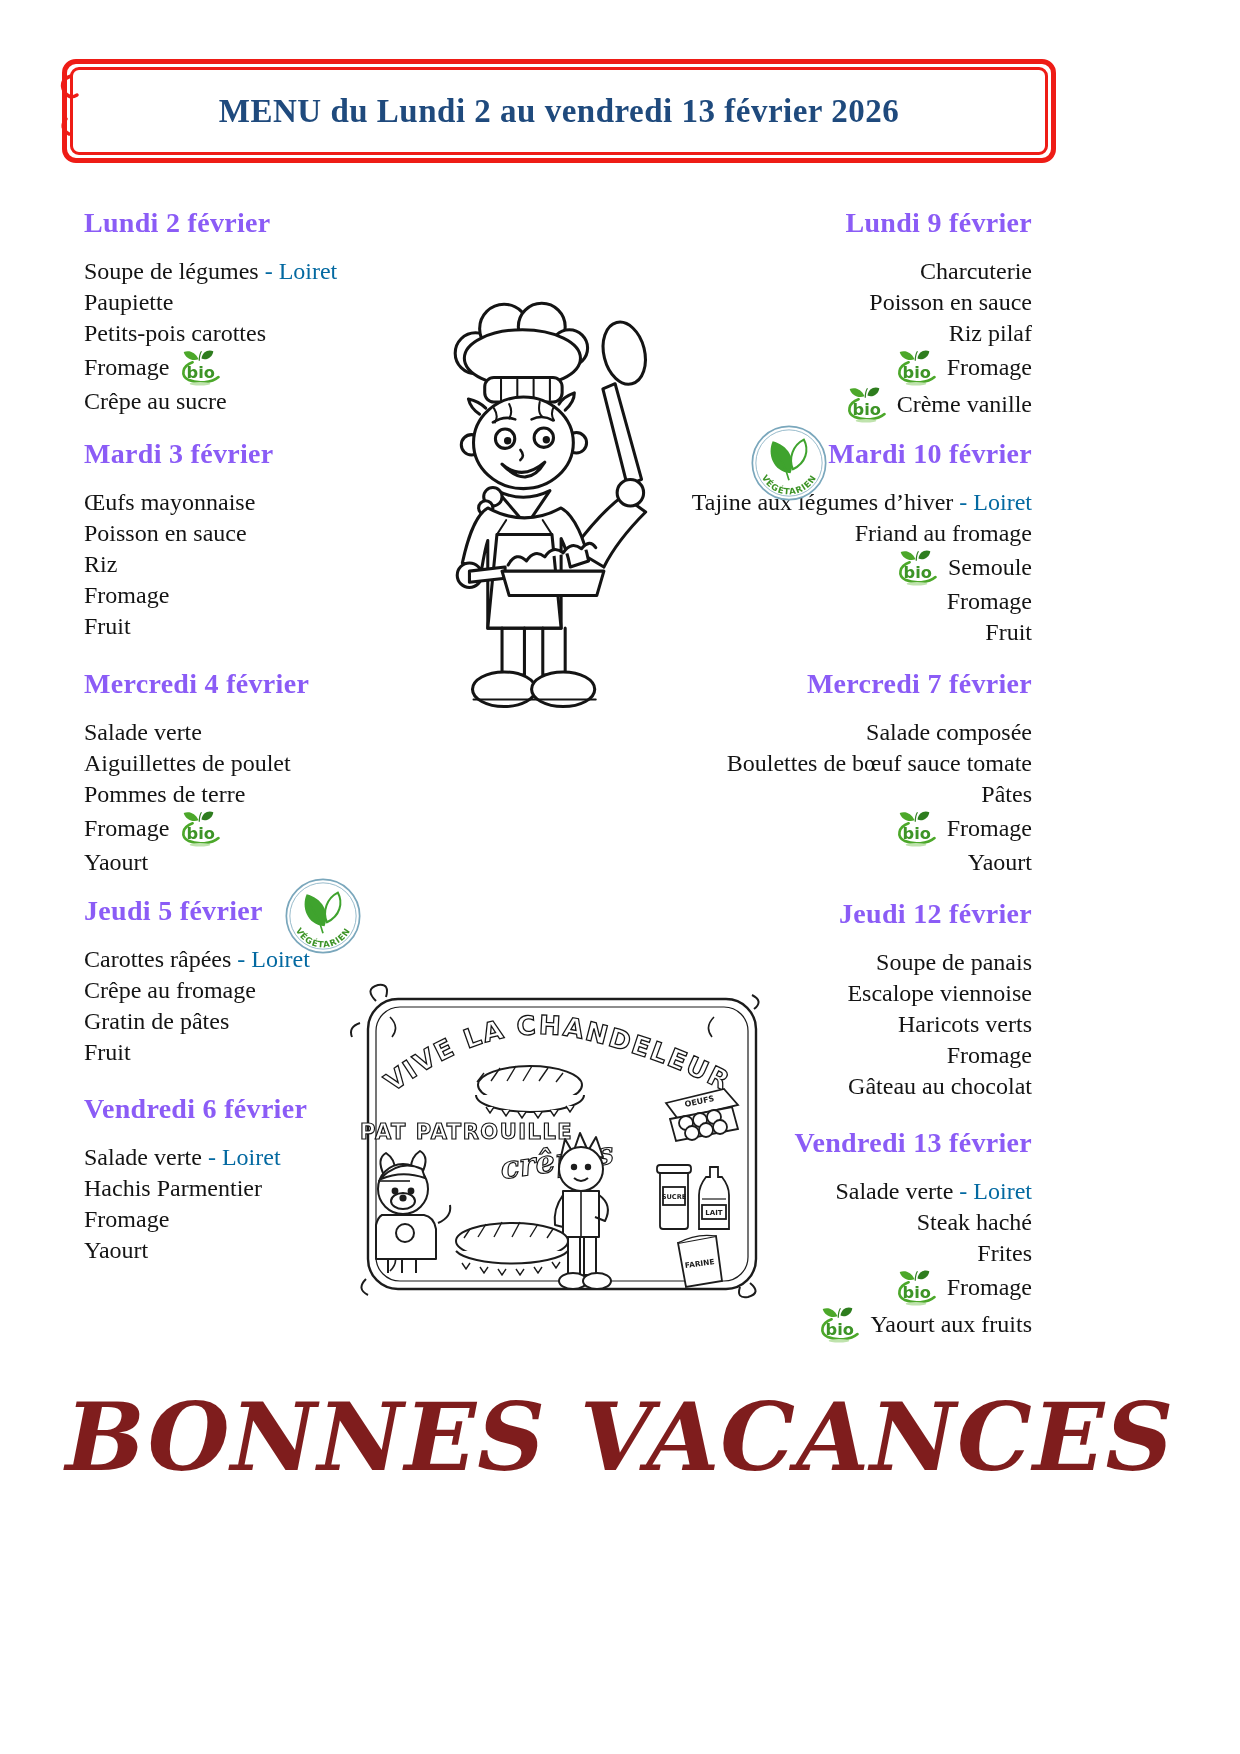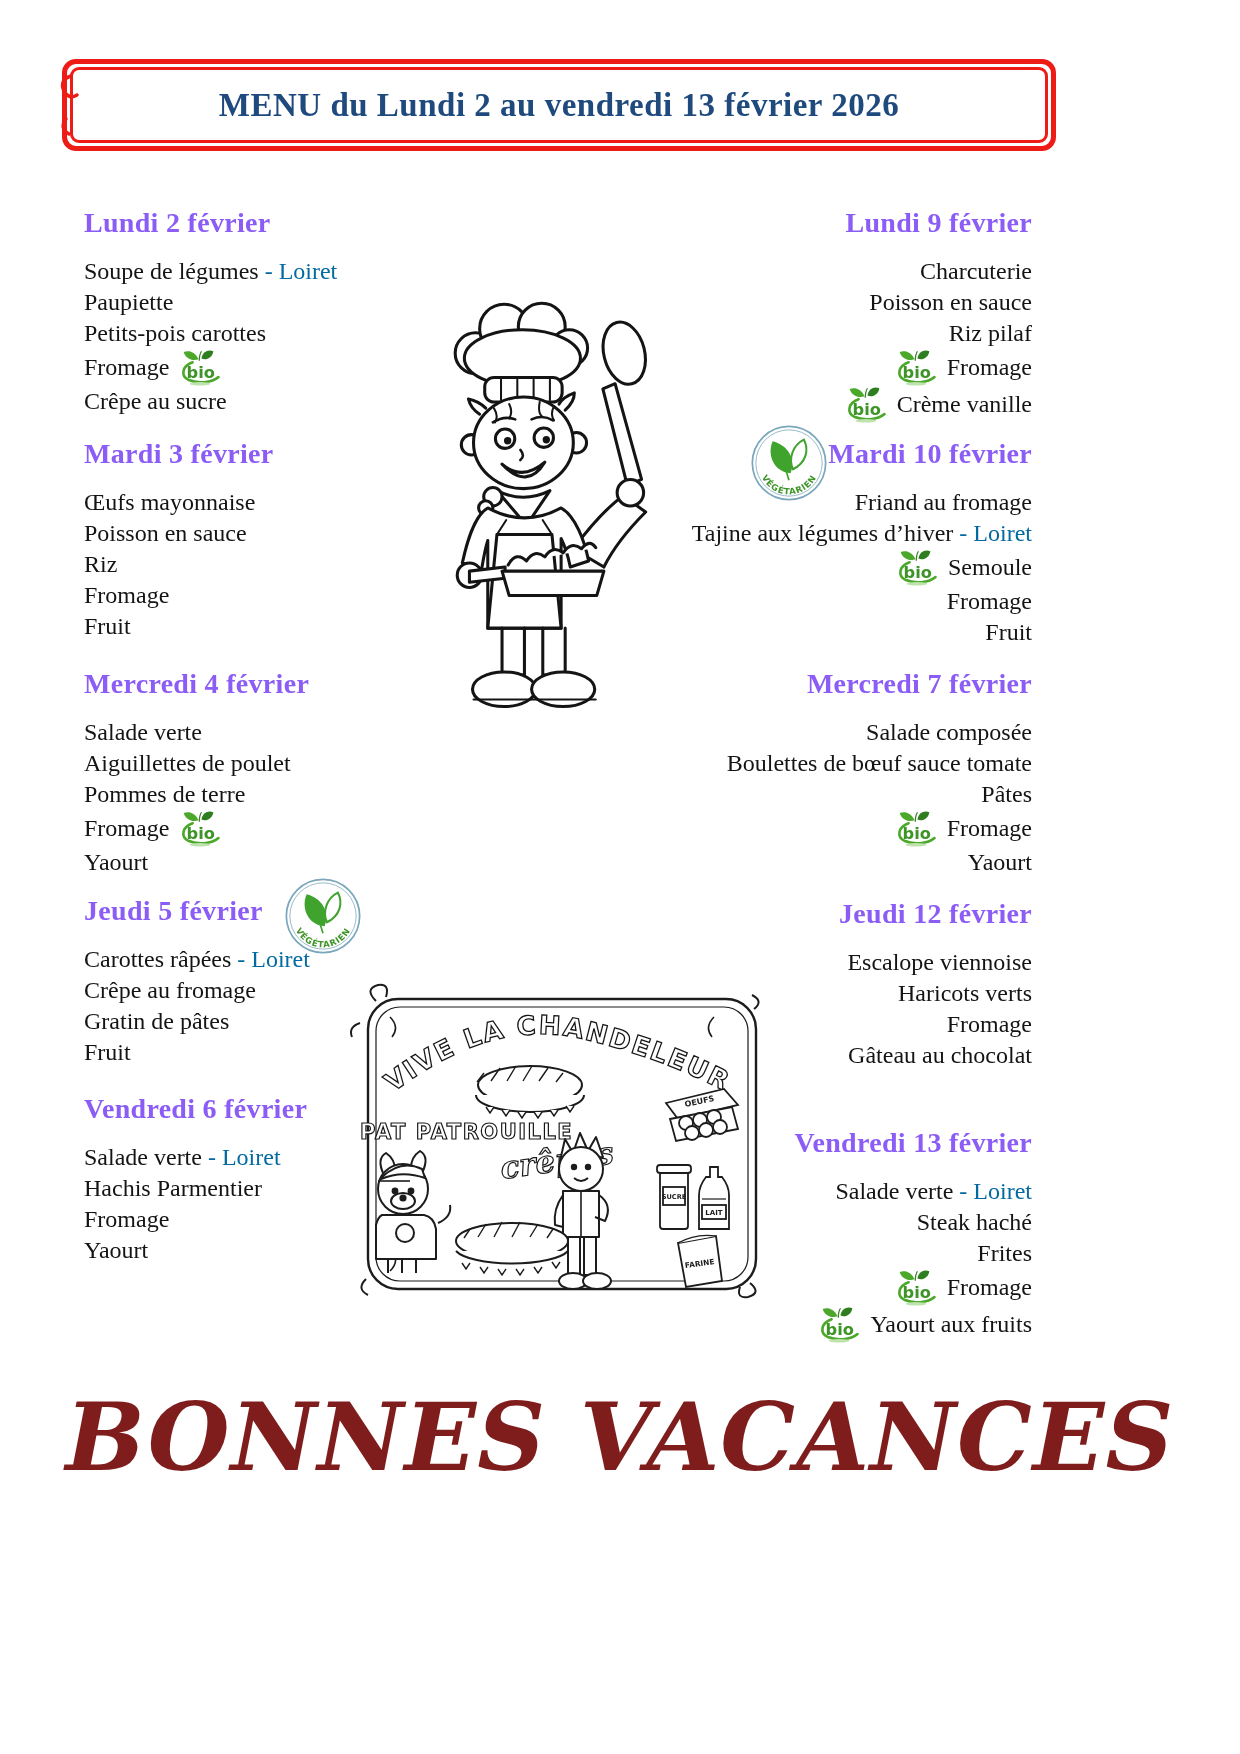--- a/index.html
+++ b/index.html
@@ -1,20 +1,20 @@
 <!DOCTYPE html>
 <html><head>
 <meta charset="utf-8">
 <style>
   html,body{margin:0;padding:0;background:#ffffff;}
   .page{position:relative;width:1240px;height:1754px;background:#fff;
         font-family:"Liberation Serif",serif;overflow:hidden;}
 
   
-  .title-box{position:absolute;left:62px;top:59px;width:994px;height:92px;
+  .title-box{position:absolute;left:62px;top:59px;width:994px;height:104px;
              border:5px solid #ee1c16;border-radius:14px;box-sizing:border-box;}
   .title-inner{position:absolute;left:3px;top:3px;right:3px;bottom:3px;
                border:3px solid #ee1c16;border-radius:9px;
                display:flex;align-items:center;justify-content:center;}
   .title-text{color:#1f4a7d;font-weight:bold;font-size:33px;letter-spacing:.5px;}
   .title-curl{position:absolute;left:-12px;top:6px;}
 
   
   .day{position:absolute;width:440px;}
   .day.right{width:472px;text-align:right;}
@@ -133,42 +133,43 @@
     <div class="item"><svg class="bio">
           <use href="#bio-sym"></use>
         </svg><span>Crème vanille</span></div>
   </div>
 
   <div class="day right" style="left:560px;top:436px">
     <svg class="veg" style="left:190px;top:-12px">
         <use href="#veg-sym"></use>
       </svg>
     <h2>Mardi 10 février</h2>
+    <div class="item"><span>Tajine aux légumes d’hiver</span><span class="origin"> - Loiret</span></div>
     <div class="item"><span>Friand au fromage</span></div>
-    <div class="item"><span>Tajine aux légumes d’hiver</span><span class="origin"> - Loiret</span></div>
     <div class="item"><svg class="bio">
           <use href="#bio-sym"></use>
         </svg><span>Semoule</span></div>
     <div class="item"><span>Fromage</span></div>
     <div class="item"><span>Fruit</span></div>
   </div>
 
   <div class="day right" style="left:560px;top:666px">
     <h2>Mercredi 7 février</h2>
     <div class="item"><span>Salade composée</span></div>
     <div class="item"><span>Boulettes de bœuf sauce tomate</span></div>
     <div class="item"><span>Pâtes</span></div>
     <div class="item"><svg class="bio">
           <use href="#bio-sym"></use>
         </svg><span>Fromage</span></div>
     <div class="item"><span>Yaourt</span></div>
   </div>
 
   <div class="day right" style="left:560px;top:896px">
     <h2>Jeudi 12 février</h2>
+    <div class="item"><span>Soupe de panais</span></div>
     <div class="item"><span>Escalope viennoise</span></div>
     <div class="item"><span>Haricots verts</span></div>
     <div class="item"><span>Fromage</span></div>
     <div class="item"><span>Gâteau au chocolat</span></div>
   </div>
 
   <div class="day right" style="left:560px;top:1125px">
     <h2>Vendredi 13 février</h2>
     <div class="item"><span>Salade verte</span><span class="origin"> - Loiret</span></div>
     <div class="item"><span>Steak haché</span></div>

